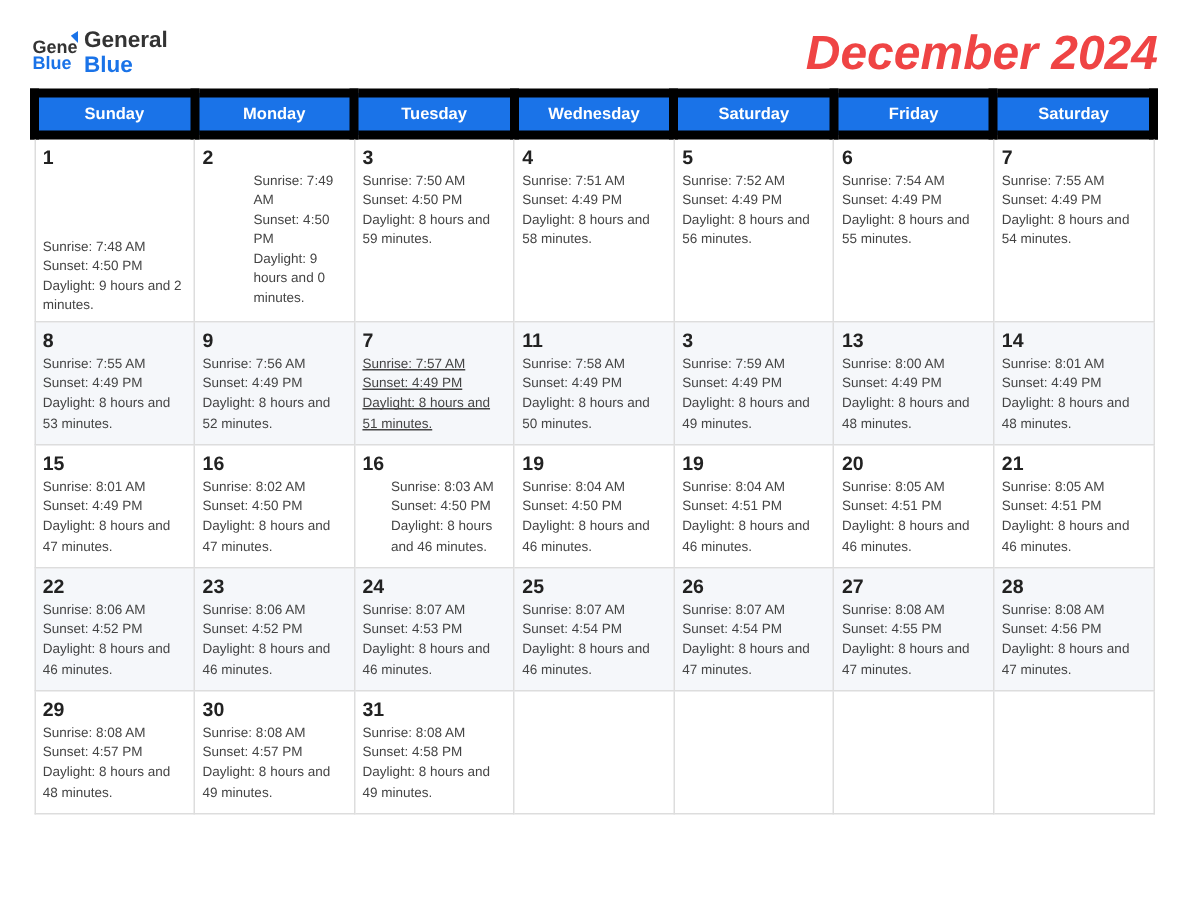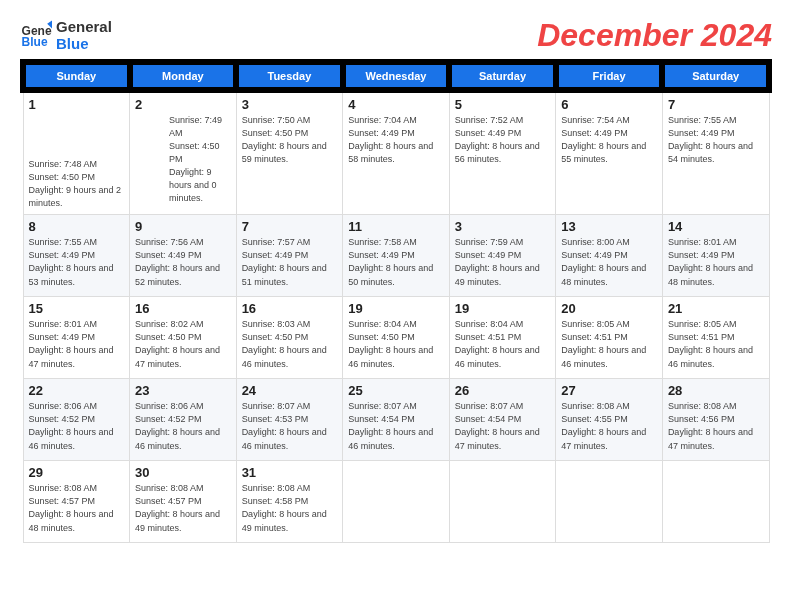--- a/index.html
+++ b/index.html
@@ -134,21 +134,21 @@
 Daylight: 9 hours and 0 minutes.</div>
           </td>
           <td>
             <span class="day-num">3</span>
             <div class="day-info" style="white-space: pre-line;">Sunrise: 7:50 AM
 Sunset: 4:50 PM
 Daylight: 8 hours and 59 minutes.</div>
           </td>
           <td>
             <span class="day-num">4</span>
-            <div class="day-info" style="white-space: pre-line;">Sunrise: 7:04 AM
+            <div class="day-info" style="white-space: pre-line;">Sunrise: 7:51 AM
 Sunset: 4:49 PM
 Daylight: 8 hours and 58 minutes.</div>
           </td>
           <td>
             <span class="day-num">5</span>
             <div class="day-info" style="white-space: pre-line;">Sunrise: 7:52 AM
 Sunset: 4:49 PM
 Daylight: 8 hours and 56 minutes.</div>
           </td>
           <td>
@@ -172,21 +172,21 @@
 Daylight: 8 hours and 53 minutes.</div>
           </td>
           <td>
             <span class="day-num">9</span>
             <div class="day-info" style="white-space: pre-line;">Sunrise: 7:56 AM
 Sunset: 4:49 PM
 Daylight: 8 hours and 52 minutes.</div>
           </td>
           <td>
             <span class="day-num">7</span>
-            <div class="day-info" style="white-space: pre-line;">Sunrise: 7:57 AM
+            <div class="day-info" style="white-space: pre-line; text-decoration: underline;">Sunrise: 7:57 AM
 Sunset: 4:49 PM
 Daylight: 8 hours and 51 minutes.</div>
           </td>
           <td>
             <span class="day-num">11</span>
             <div class="day-info" style="white-space: pre-line;">Sunrise: 7:58 AM
 Sunset: 4:49 PM
 Daylight: 8 hours and 50 minutes.</div>
           </td>
           <td>
@@ -216,21 +216,21 @@
 Daylight: 8 hours and 47 minutes.</div>
           </td>
           <td>
             <span class="day-num">16</span>
             <div class="day-info" style="white-space: pre-line;">Sunrise: 8:02 AM
 Sunset: 4:50 PM
 Daylight: 8 hours and 47 minutes.</div>
           </td>
           <td>
             <span class="day-num">16</span>
-            <div class="day-info" style="white-space: pre-line;">Sunrise: 8:03 AM
+            <div class="day-info" style="white-space: pre-line; margin-left: 19px;">Sunrise: 8:03 AM
 Sunset: 4:50 PM
 Daylight: 8 hours and 46 minutes.</div>
           </td>
           <td>
             <span class="day-num">19</span>
             <div class="day-info" style="white-space: pre-line;">Sunrise: 8:04 AM
 Sunset: 4:50 PM
 Daylight: 8 hours and 46 minutes.</div>
           </td>
           <td>

